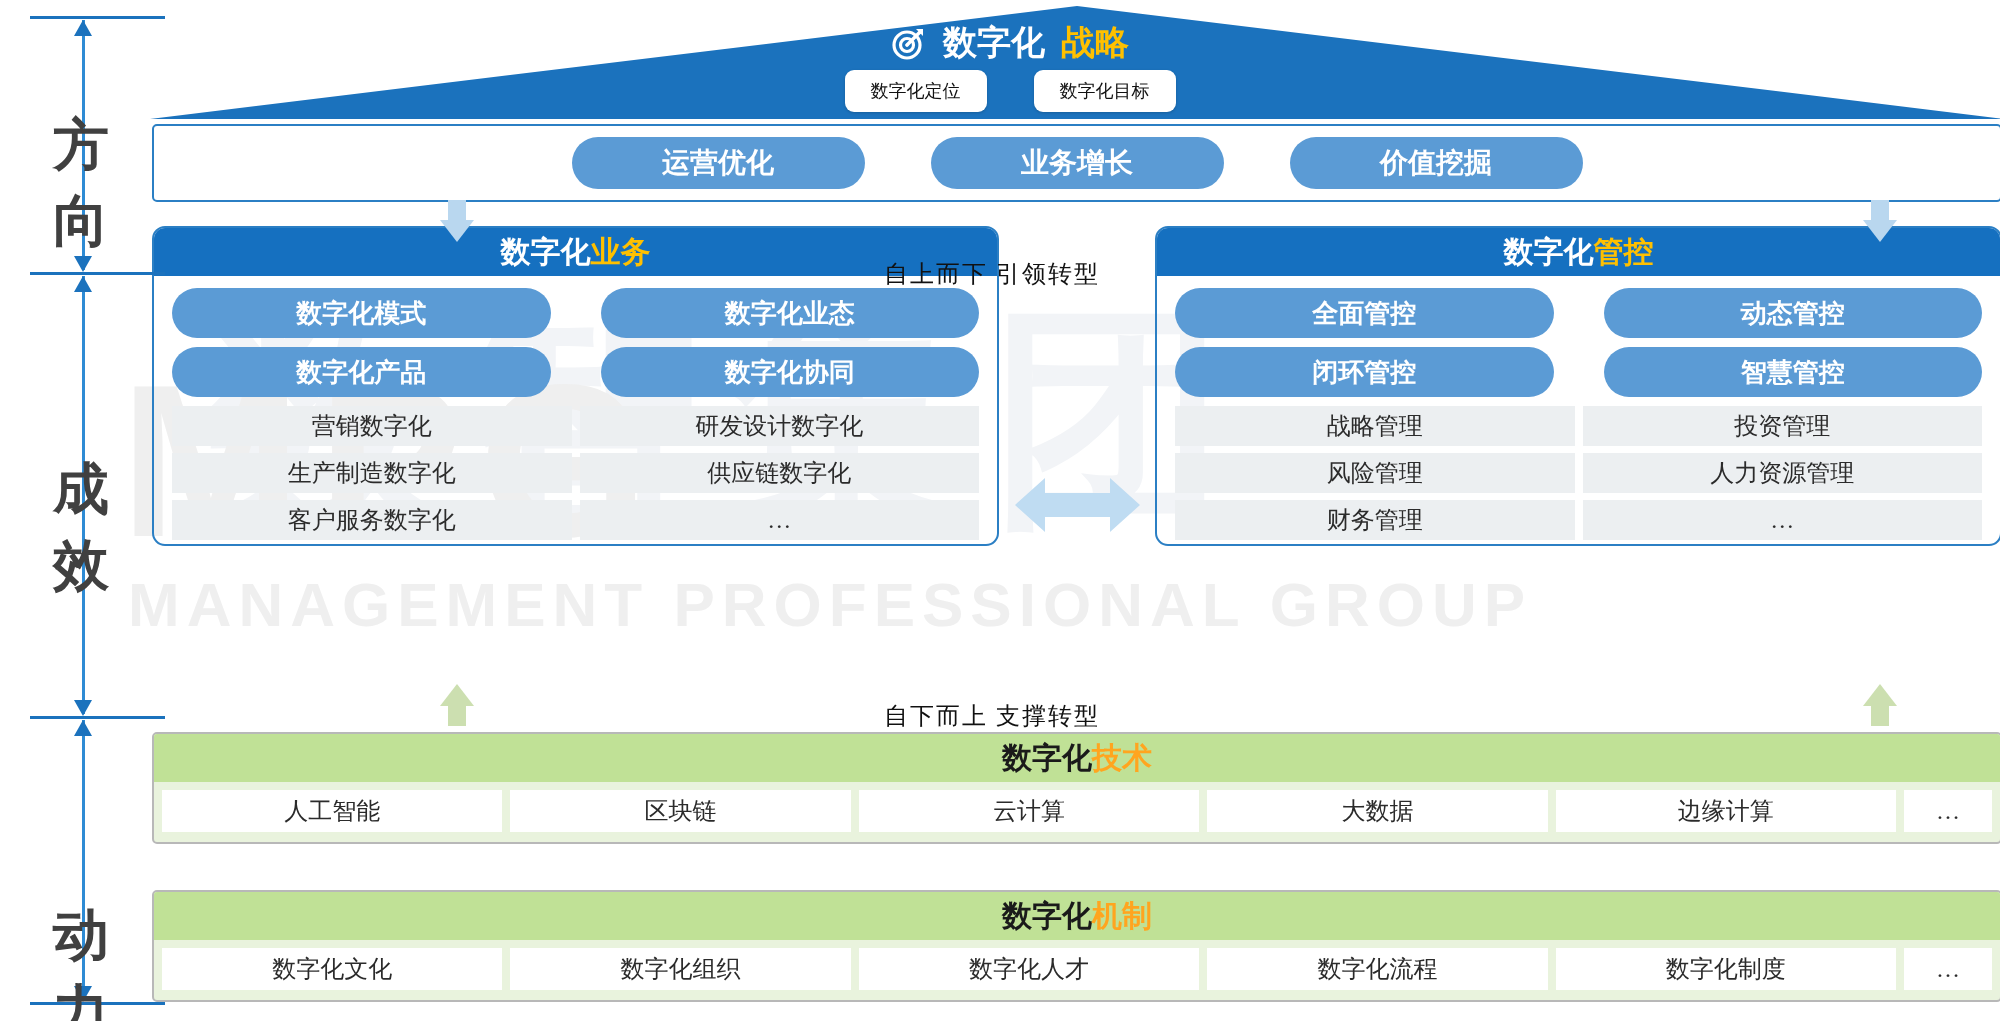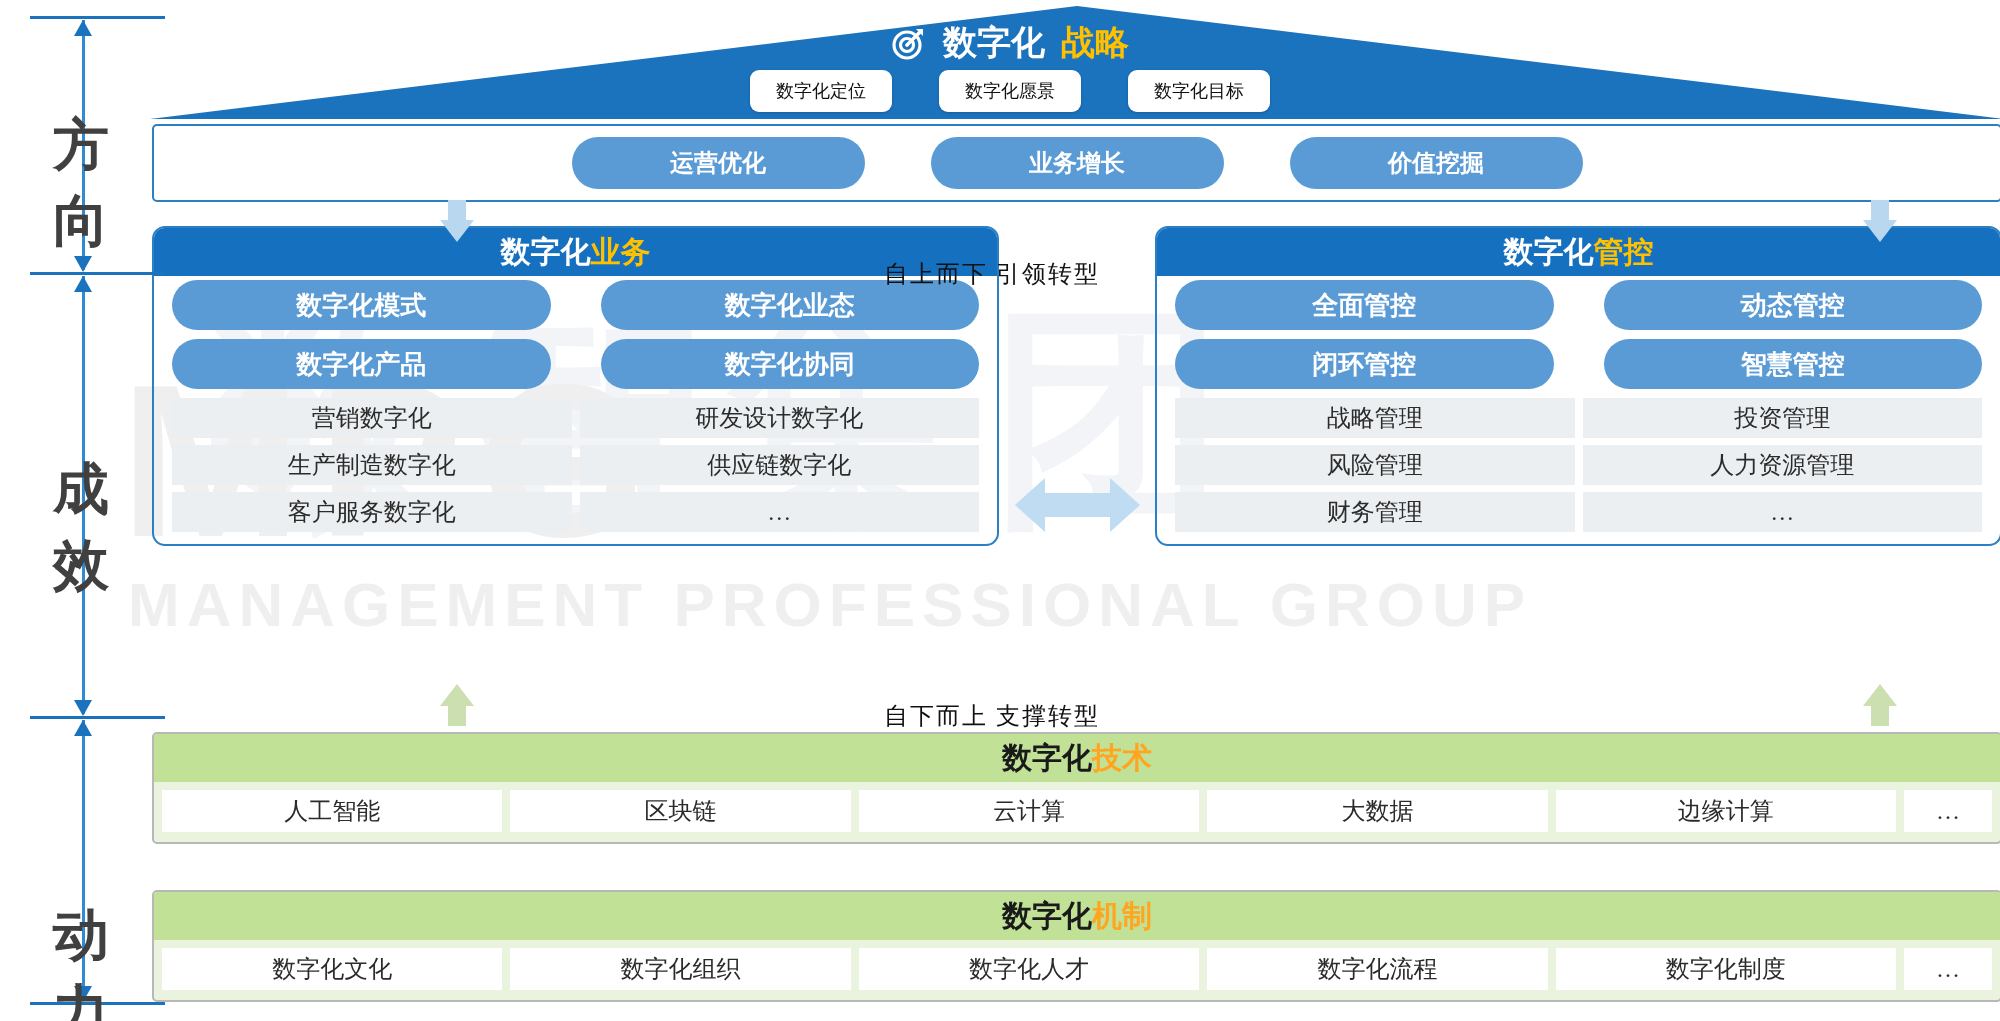--- a/index.html
+++ b/index.html
@@ -65,21 +65,21 @@
   }
 
   
   .dir-band{
     position:absolute;left:152px;top:124px;width:1846px;height:74px;
     border:2.5px solid #2b7fc4;border-radius:5px;background:#fff;z-index:4;
     display:flex;align-items:center;justify-content:center;gap:66px;
   }
   .dir-pill{
     width:293px;height:52px;border-radius:26px;background:#5b9bd5;
-    color:#fff;font-size:24px;font-weight:700;
+    color:#fff;font-size:28px;font-weight:700;
     display:flex;align-items:center;justify-content:center;
   }
 
   
   .flow-cap{
     position:absolute;width:1984px;text-align:center;left:0;
     font-size:24px;color:#111;z-index:7;letter-spacing:2px;
   }
   .dn-arrow{position:absolute;width:34px;z-index:5;}
   .dn-arrow .shaft{width:18px;height:20px;background:#b9d7ef;margin:0 auto;}
@@ -95,21 +95,21 @@
     overflow:hidden;
   }
   .panel.left{left:152px;}
   .panel.right{left:1155px;}
   .panel-hd{
     height:48px;background:#1570c0;color:#fff;
     display:flex;align-items:center;justify-content:center;
     font-size:30px;font-weight:700;
   }
   .panel-hd .accent{color:#ffc000;}
-  .panel-body{padding:4px 18px 0 18px;}
+  .panel-body{padding:12px 18px 0 18px;}
   .cap-row{display:flex;gap:50px;margin-bottom:9px;}
   .cap-pill{
     flex:1;height:50px;border-radius:25px;background:#5b9bd5;
     color:#fff;font-size:26px;font-weight:700;
     display:flex;align-items:center;justify-content:center;
   }
   .sub-row{display:flex;gap:8px;margin-bottom:7px;}
   .sub-cell{
     flex:1;height:40px;background:#eceff1;
     display:flex;align-items:center;justify-content:center;
@@ -187,21 +187,20 @@
         <path d="M16 20 L29 7" stroke="#ffffff" stroke-width="3.4" stroke-linecap="round" fill="none"></path>
         <path d="M25 4 L32 4 L32 11 Z" fill="#ffffff"></path>
       </svg>
     </span>
     <span>数字化</span>
       <span class="accent">战略</span>
   </div>
 
   <div class="roof-pills" style="left:150px;">
     <div class="roof-pill">数字化定位</div>
-    <div class="roof-pill">数字化愿景</div>
     <div class="roof-pill">数字化目标</div>
   </div>
 
   <div class="dir-band">
     <div class="dir-pill">运营优化</div>
     <div class="dir-pill">业务增长</div>
     <div class="dir-pill">价值挖掘</div>
   </div>
 
   <div class="dn-arrow" style="left:440px;top:200px;">

